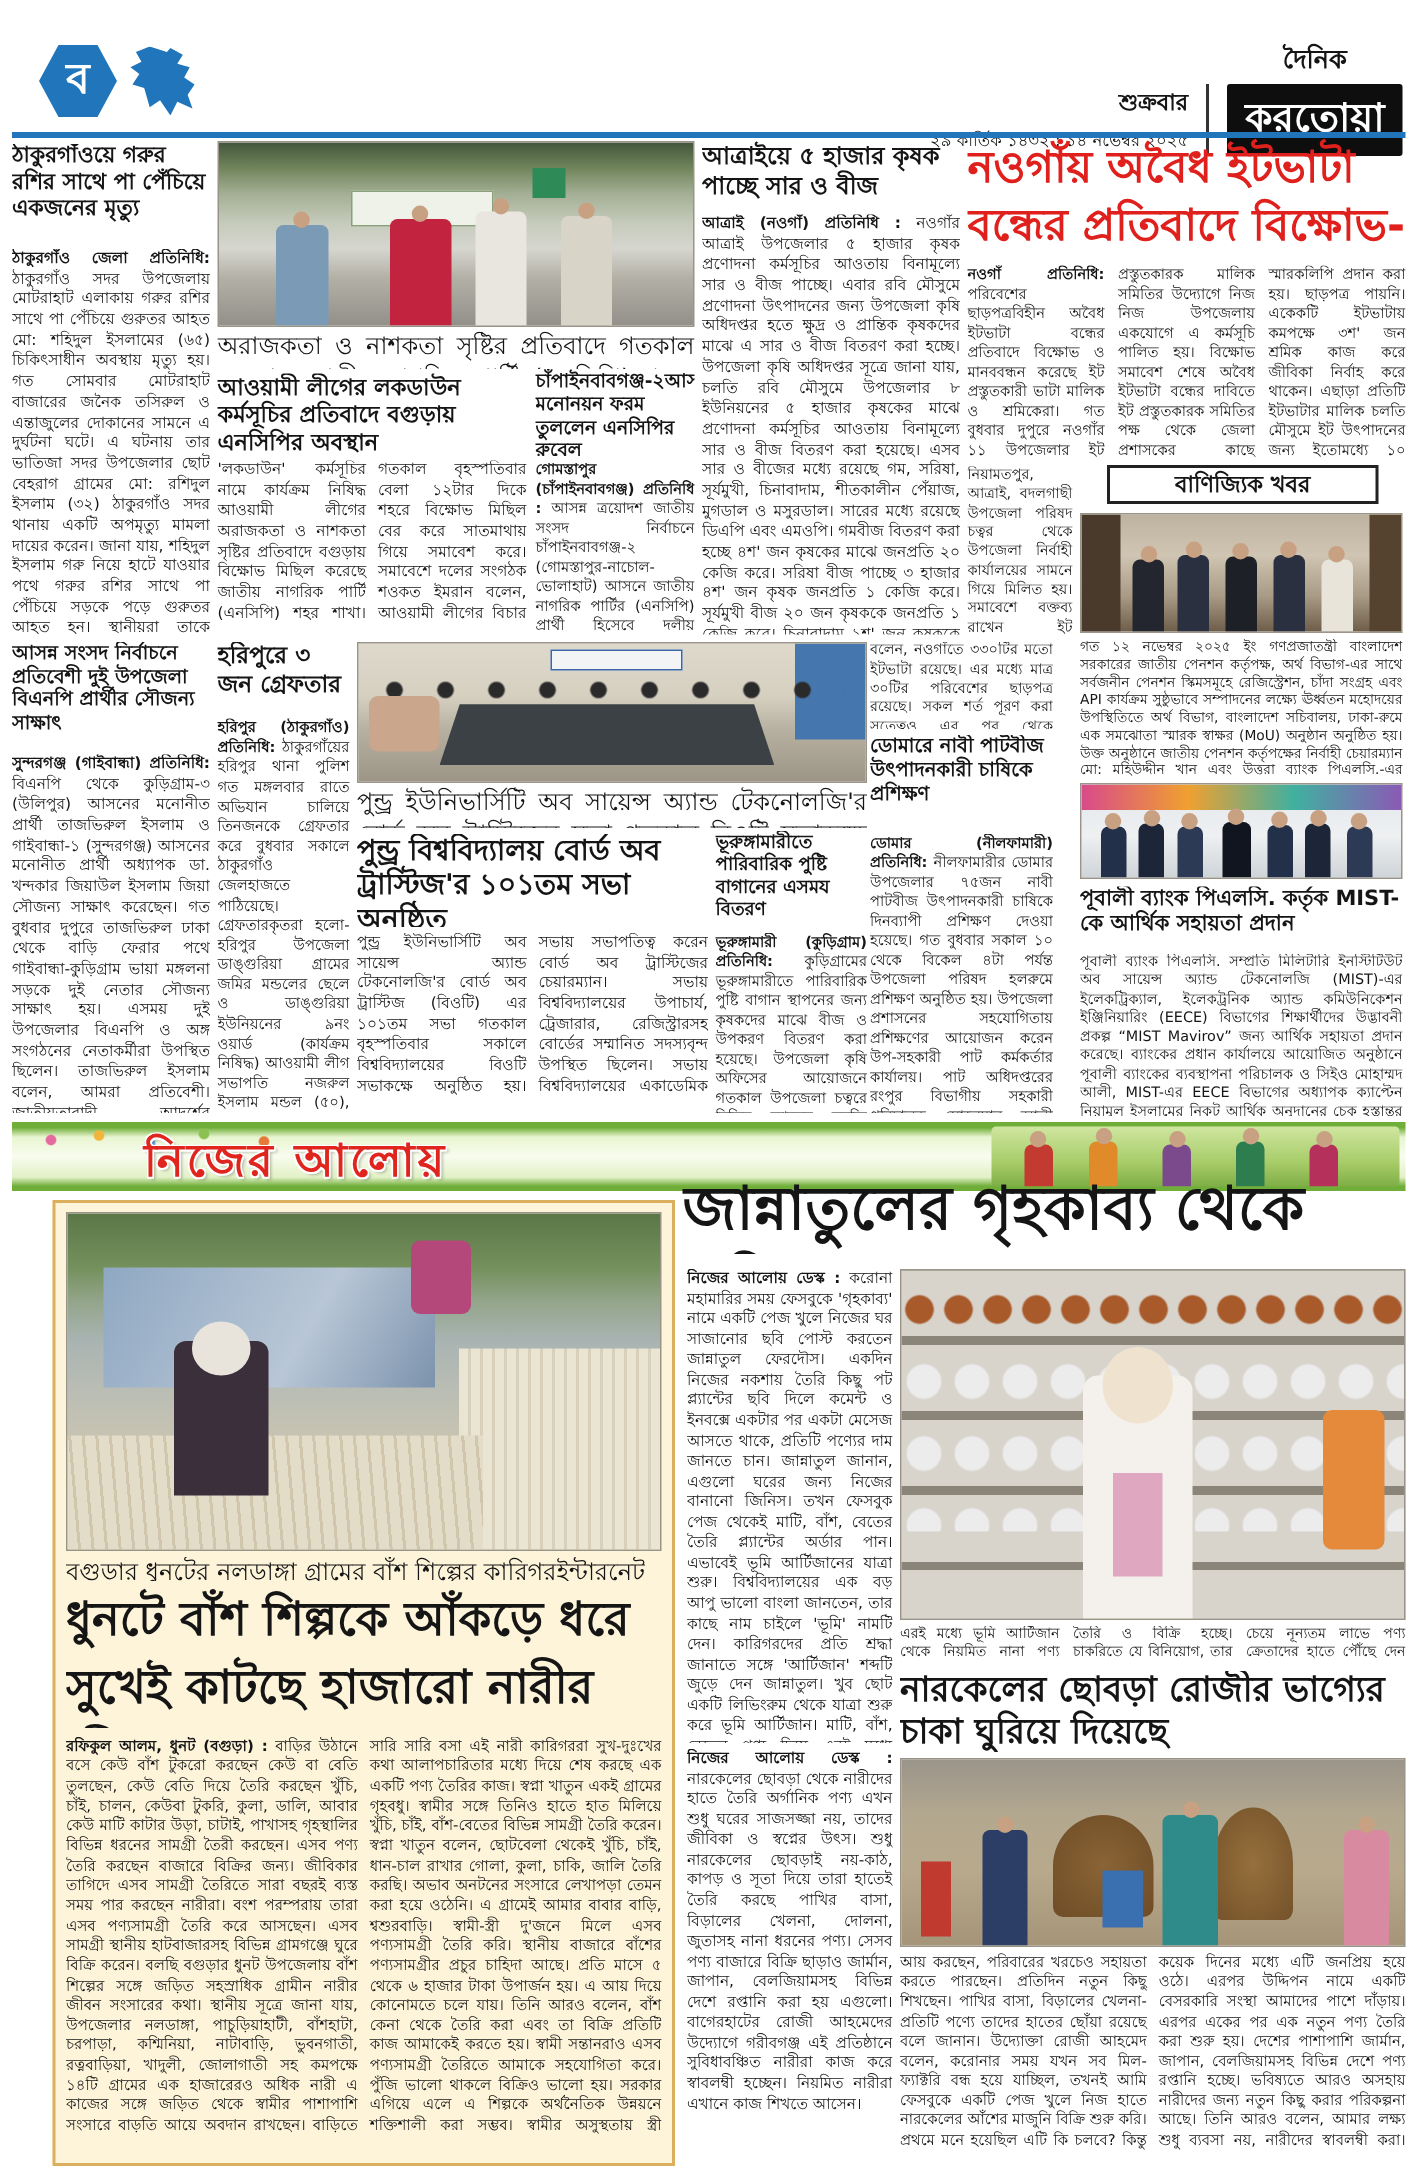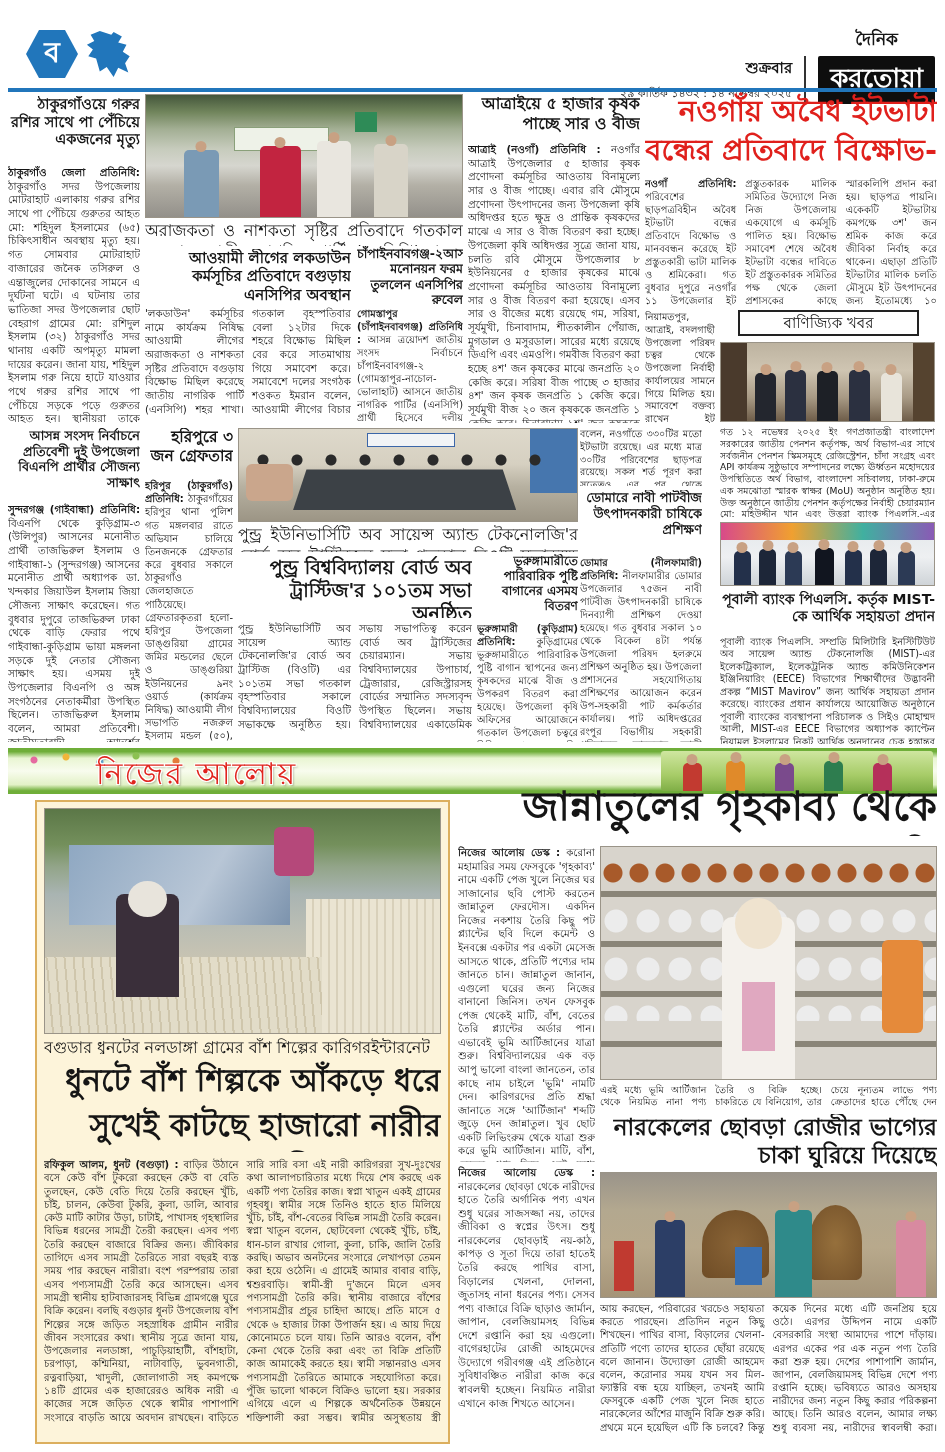--- a/index.html
+++ b/index.html
@@ -1,20 +1,20 @@
 <!DOCTYPE html>
 <html><head>
 <meta charset="utf-8">
 <style>
   *{margin:0;padding:0;box-sizing:border-box}
   html,body{width:945px;height:1452px}
   body{position:relative;background:#fff;color:#151515;
        font-family:"DejaVu Sans","Liberation Sans",sans-serif;overflow:hidden}
   .abs{position:absolute}
-  .hl{font-weight:bold;text-align:right;line-height:1.22;overflow:hidden}
+  .hl{font-weight:bold;text-align:left;line-height:1.22;overflow:hidden}
   .bd{font-size:10.3px;line-height:1.33;text-align:justify;overflow:hidden}
   .bd b{font-weight:bold}
   .cap{font-size:16px;line-height:1.3;overflow:hidden;text-align:justify}
   .photo{position:absolute;overflow:hidden;border:1px solid #9a9488}
   .pd{position:absolute}
   .fig{position:absolute;bottom:0;border-radius:5px 5px 0 0}
   .fig::before{content:"";position:absolute;top:-9px;left:50%;transform:translateX(-50%);
                width:11px;height:11px;border-radius:50%;background:#c8a183}
   .cols2{column-count:2;column-gap:8px;column-fill:auto}
   .cols3{column-count:3;column-gap:9px;column-fill:auto}
@@ -50,21 +50,21 @@
   #chapai-bd{left:357px;top:307px;width:106px;height:116px;font-size:9.8px}
   #atrai-hl{left:468px;top:94px;width:172px;height:46px;font-size:16px}
   #atrai-bd{left:468px;top:143px;width:172px;height:280px}
   #naog-hl{left:645px;top:92px;width:292px;height:82px;font-size:29px;color:#e0201c;line-height:1.35}
   #naog-bd{left:645px;top:177px;width:292px;height:131px;font-size:9.8px}
   #naog-c1{left:645px;top:311px;width:70px;height:112px;font-size:9.6px}
 
   
   #commercial{left:720px;top:310px;width:217px;height:434px}
   #comm-title{position:absolute;left:18px;top:0;width:181px;height:26px;border:2px solid #222;
-              font-size:15px;font-weight:normal;text-align:center;line-height:22px}
+              font-size:15px;font-weight:bold;text-align:center;line-height:22px}
   #mou-photo{left:0;top:32px;width:215px;height:80px;
     background:linear-gradient(180deg,#bdb3a0 0%,#cfc5b2 35%,#a89a85 70%,#6e5d49 100%)}
   #mou-cap{position:absolute;left:0;top:116px;width:215px;height:92px;font-size:9.2px;line-height:1.28;text-align:justify;overflow:hidden}
   #mist-photo{left:0;top:212px;width:215px;height:64px;
     background:linear-gradient(180deg,#e3e7ea 0%,#eef0f2 55%,#cfd4d8 100%)}
   #pubali-hl{position:absolute;left:0;top:281px;width:215px;height:43px;font-size:14px}
   #pubali-bd{position:absolute;left:0;top:326px;width:215px;height:108px;font-size:9.6px;line-height:1.3;text-align:justify;overflow:hidden}
 
   
   #song-hl{left:8px;top:428px;width:132px;height:72px;font-size:12.8px}
@@ -78,21 +78,21 @@
   #pundra-bd{left:238px;top:622px;width:234px;height:120px}
   #bhurun-hl{left:477px;top:554px;width:101px;height:66px;font-size:12.2px}
   #bhurun-bd{left:477px;top:622px;width:101px;height:120px;font-size:9.8px}
   #naog-c2{left:580px;top:428px;width:122px;height:58px;font-size:9.6px}
   #domar-hl{left:580px;top:490px;width:122px;height:62px;font-size:13px}
   #domar-bd{left:580px;top:556px;width:122px;height:186px;font-size:9.8px}
 
   
   #banner{left:8px;top:748px;width:929px;height:46px;overflow:hidden;
     background:linear-gradient(180deg,#6fae39 0%,#6fae39 8%,#e9f5d2 22%,#f8fcee 50%,#e2f1c6 80%,#6fae39 93%,#6fae39 100%)}
-  #banner-title{position:absolute;left:88px;top:2px;font-size:30px;font-weight:normal;color:#e0251e;letter-spacing:2px;
+  #banner-title{position:absolute;left:88px;top:2px;font-size:30px;font-weight:bold;color:#e0251e;letter-spacing:2px;
     text-shadow:-1px -1px 0 #fff,1px -1px 0 #fff,-1px 1px 0 #fff,1px 1px 0 #fff,2px 2px 2px rgba(0,0,0,.25)}
   #banner-dots{position:absolute;left:18px;top:4px;width:340px;height:16px;
     background-image:radial-gradient(circle 3px at 8px 8px,#e56aa0 3px,transparent 4px),
       radial-gradient(circle 3px at 40px 5px,#f0b53a 3px,transparent 4px),
       radial-gradient(circle 3px at 74px 10px,#69b0e0 3px,transparent 4px),
       radial-gradient(circle 3px at 110px 4px,#8cc152 3px,transparent 4px),
       radial-gradient(circle 3px at 150px 9px,#e57a3a 3px,transparent 4px)}
   #banner-art{position:absolute;right:4px;top:3px;width:272px;height:40px;border-radius:3px;overflow:hidden;
     background:linear-gradient(180deg,#cfe6a0 0%,#a7cc68 60%,#7fae46 100%)}
 

